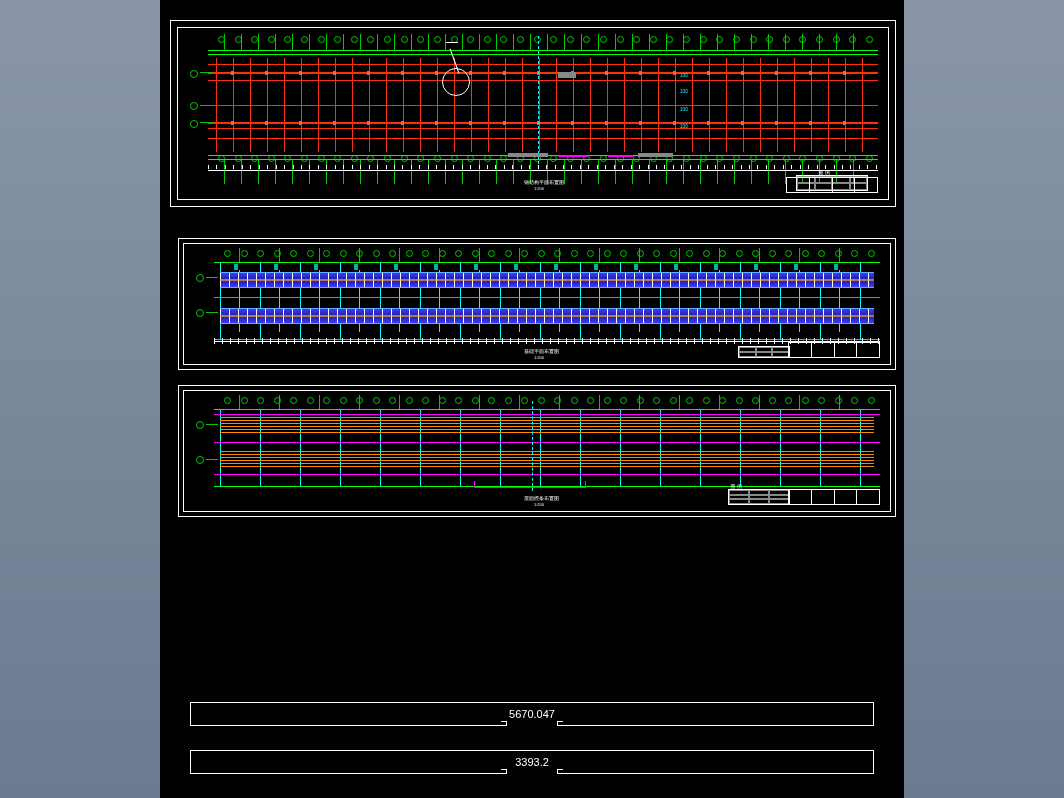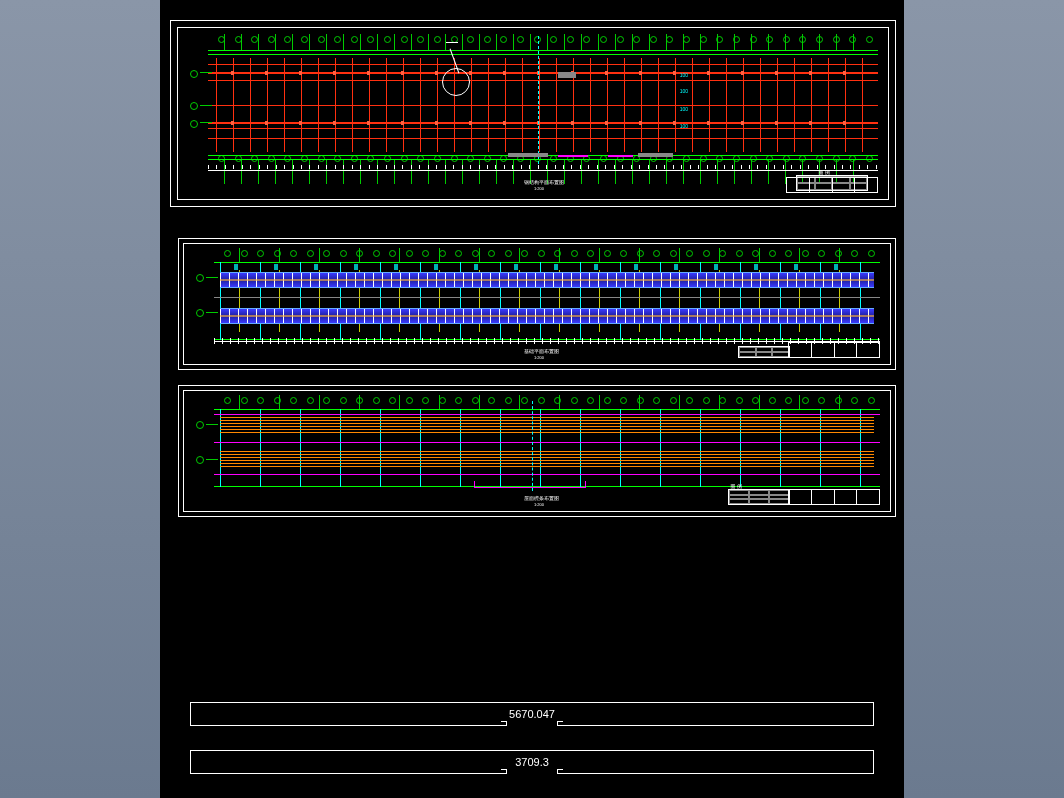--- a/index.html
+++ b/index.html
@@ -609,17 +609,17 @@
           <div></div>
       </div>
     </div>
   </div>
 
   <div class="dim-bar dim-1">
     <span>5670.047</span>
     <div class="notch"></div>
   </div>
   <div class="dim-bar dim-2">
-    <span>3709.3</span>
+    <span>3393.2</span>
     <div class="notch"></div>
   </div>
 
 </div>
 
 </body></html>

